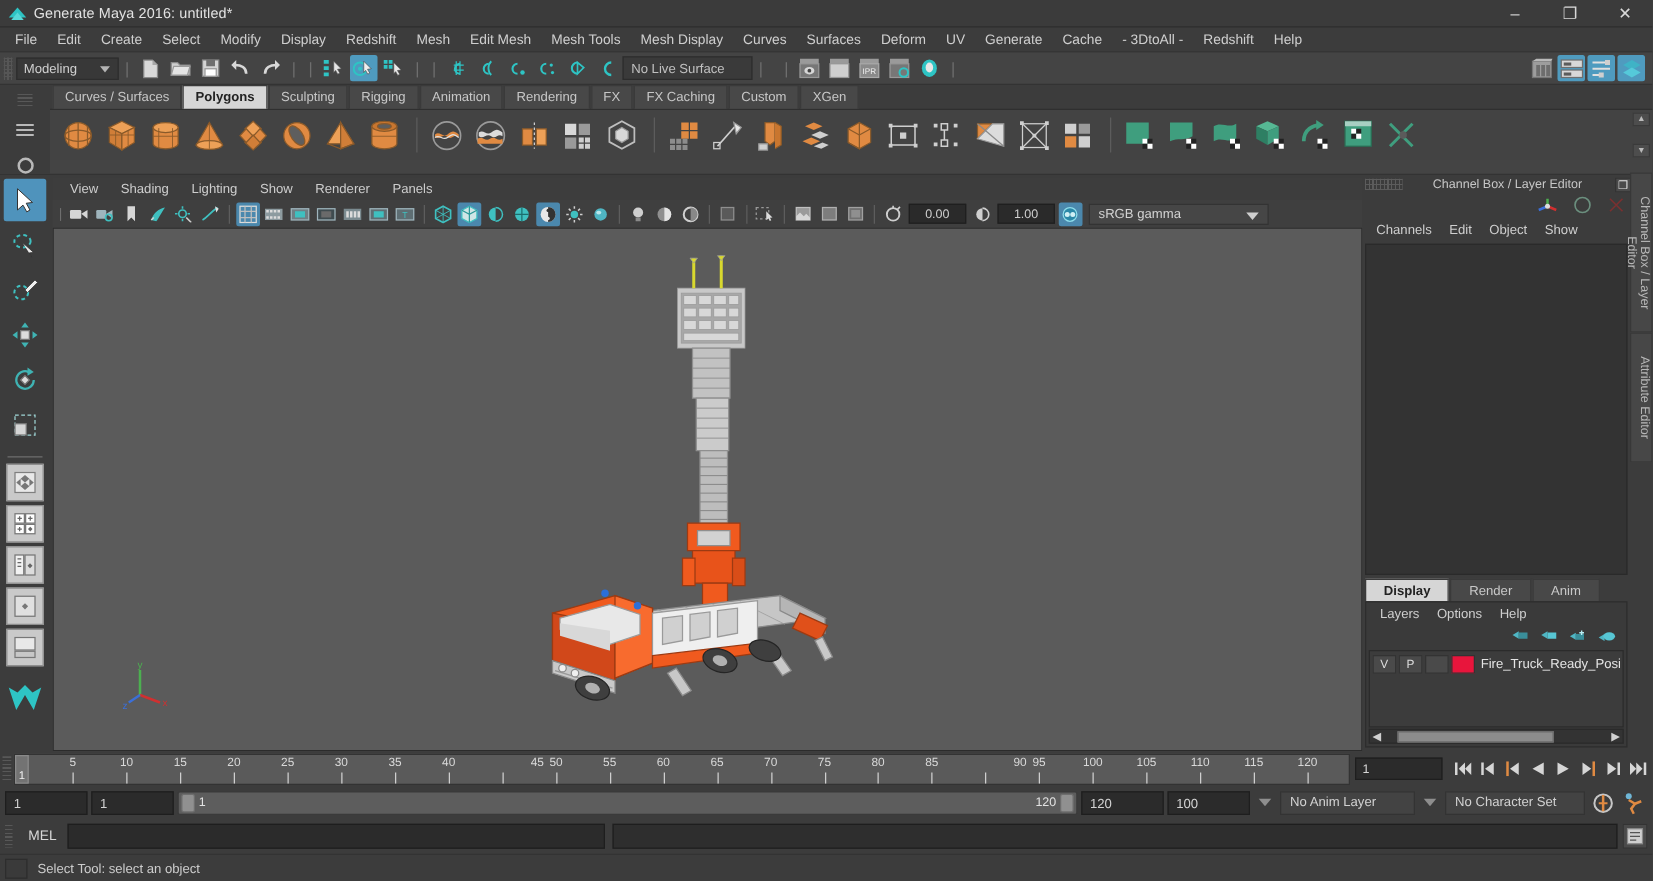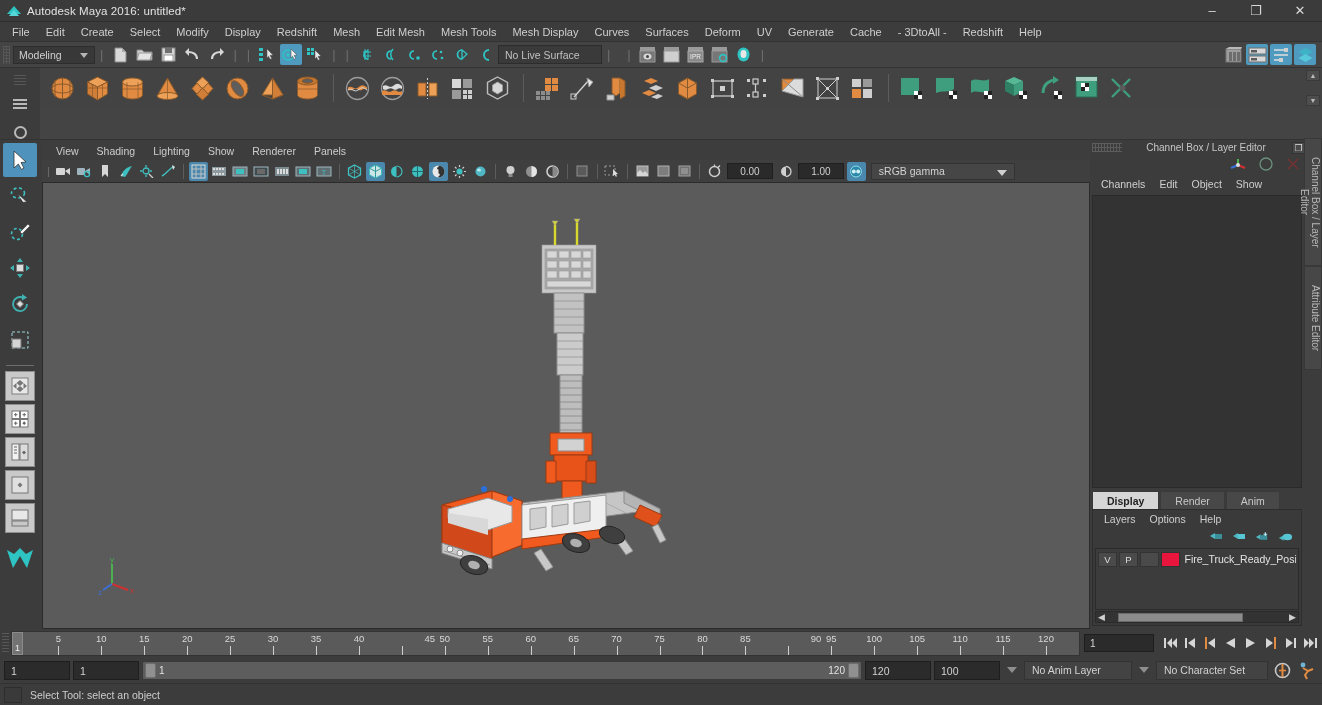--- a/index.html
+++ b/index.html
@@ -205,21 +205,21 @@
 </head>
 <body>
 
 <div class="app">
 
   <div class="titlebar">
     <div class="title-icon">
       <div class="tri t1"></div>
         <div class="tri t2"></div>
     </div>
-    <div class="title-text">Autodesk Maya 2016: untitled*</div>
+    <div class="title-text">Generate Maya 2016: untitled*</div>
     <div class="winbtns">
       <div class="winbtn">‒</div>
       <div class="winbtn">❐</div>
       <div class="winbtn close">✕</div>
     </div>
   </div>
 
   <div class="menubar" id="menubar">
       <div class="menuitem">File</div>
       <div class="menuitem">Edit</div>
@@ -416,20 +416,32 @@
     </div>
   </div>
 
   <div class="shelfwrap">
     <div class="shelfside">
       <div class="sgrip"></div>
       <div class="sbars"></div>
       <div class="sgear"></div>
     </div>
     <div class="shelfmain">
+      <div class="shelftabs" id="shelftabs">
+          <div class="stab">Curves / Surfaces</div>
+          <div class="stab active">Polygons</div>
+          <div class="stab">Sculpting</div>
+          <div class="stab">Rigging</div>
+          <div class="stab">Animation</div>
+          <div class="stab">Rendering</div>
+          <div class="stab">FX</div>
+          <div class="stab">FX Caching</div>
+          <div class="stab">Custom</div>
+          <div class="stab">XGen</div>
+        </div>
       <div class="shelfrow">
 
         <div class="sh">
             <svg width="27" height="27" viewBox="0 0 27 27">
               <circle cx="13.5" cy="13.5" r="10.5" fill="#e08a42" stroke="#8a5a2a"></circle>
               <ellipse cx="13.5" cy="13.5" rx="10.5" ry="4.5" fill="none" stroke="#8a5a2a"></ellipse>
               <path d="M13.5 3v21M6 5.5v16M21 5.5v16" stroke="#8a5a2a" fill="none"></path>
             </svg>
           </div>
         <div class="sh">
@@ -1373,19 +1385,31 @@
     </div>
     <div class="ricon">
       <svg width="19" height="19" viewBox="0 0 19 19">
           <circle cx="5" cy="4" r="2.4" fill="#6fb6d6"></circle>
           <path d="M5 7l5 3-3 4 2 4" stroke="#e08a42" stroke-width="2" fill="none"></path>
           <path d="M10 10l5-2" stroke="#e08a42" stroke-width="2" fill="none"></path>
         </svg>
     </div>
   </div>
 
+  <div class="melrow">
+    <div class="melgrip"></div>
+    <div class="mellbl">MEL</div>
+    <div class="melinput"></div>
+    <div class="melout"></div>
+    <div class="melbtn">
+      <svg width="14" height="14" viewBox="0 0 14 14">
+          <rect x="1" y="1" width="12" height="12" fill="#cfcfcf" stroke="#8a8a8a"></rect>
+          <path d="M3 4h8M3 7h8M3 10h5" stroke="#555"></path>
+        </svg>
+    </div>
+  </div>
 
   <div class="helpline">
     <div class="helpbox"></div>
     <div class="helptext">Select Tool: select an object</div>
   </div>
 
 </div>
 
 </body></html>

